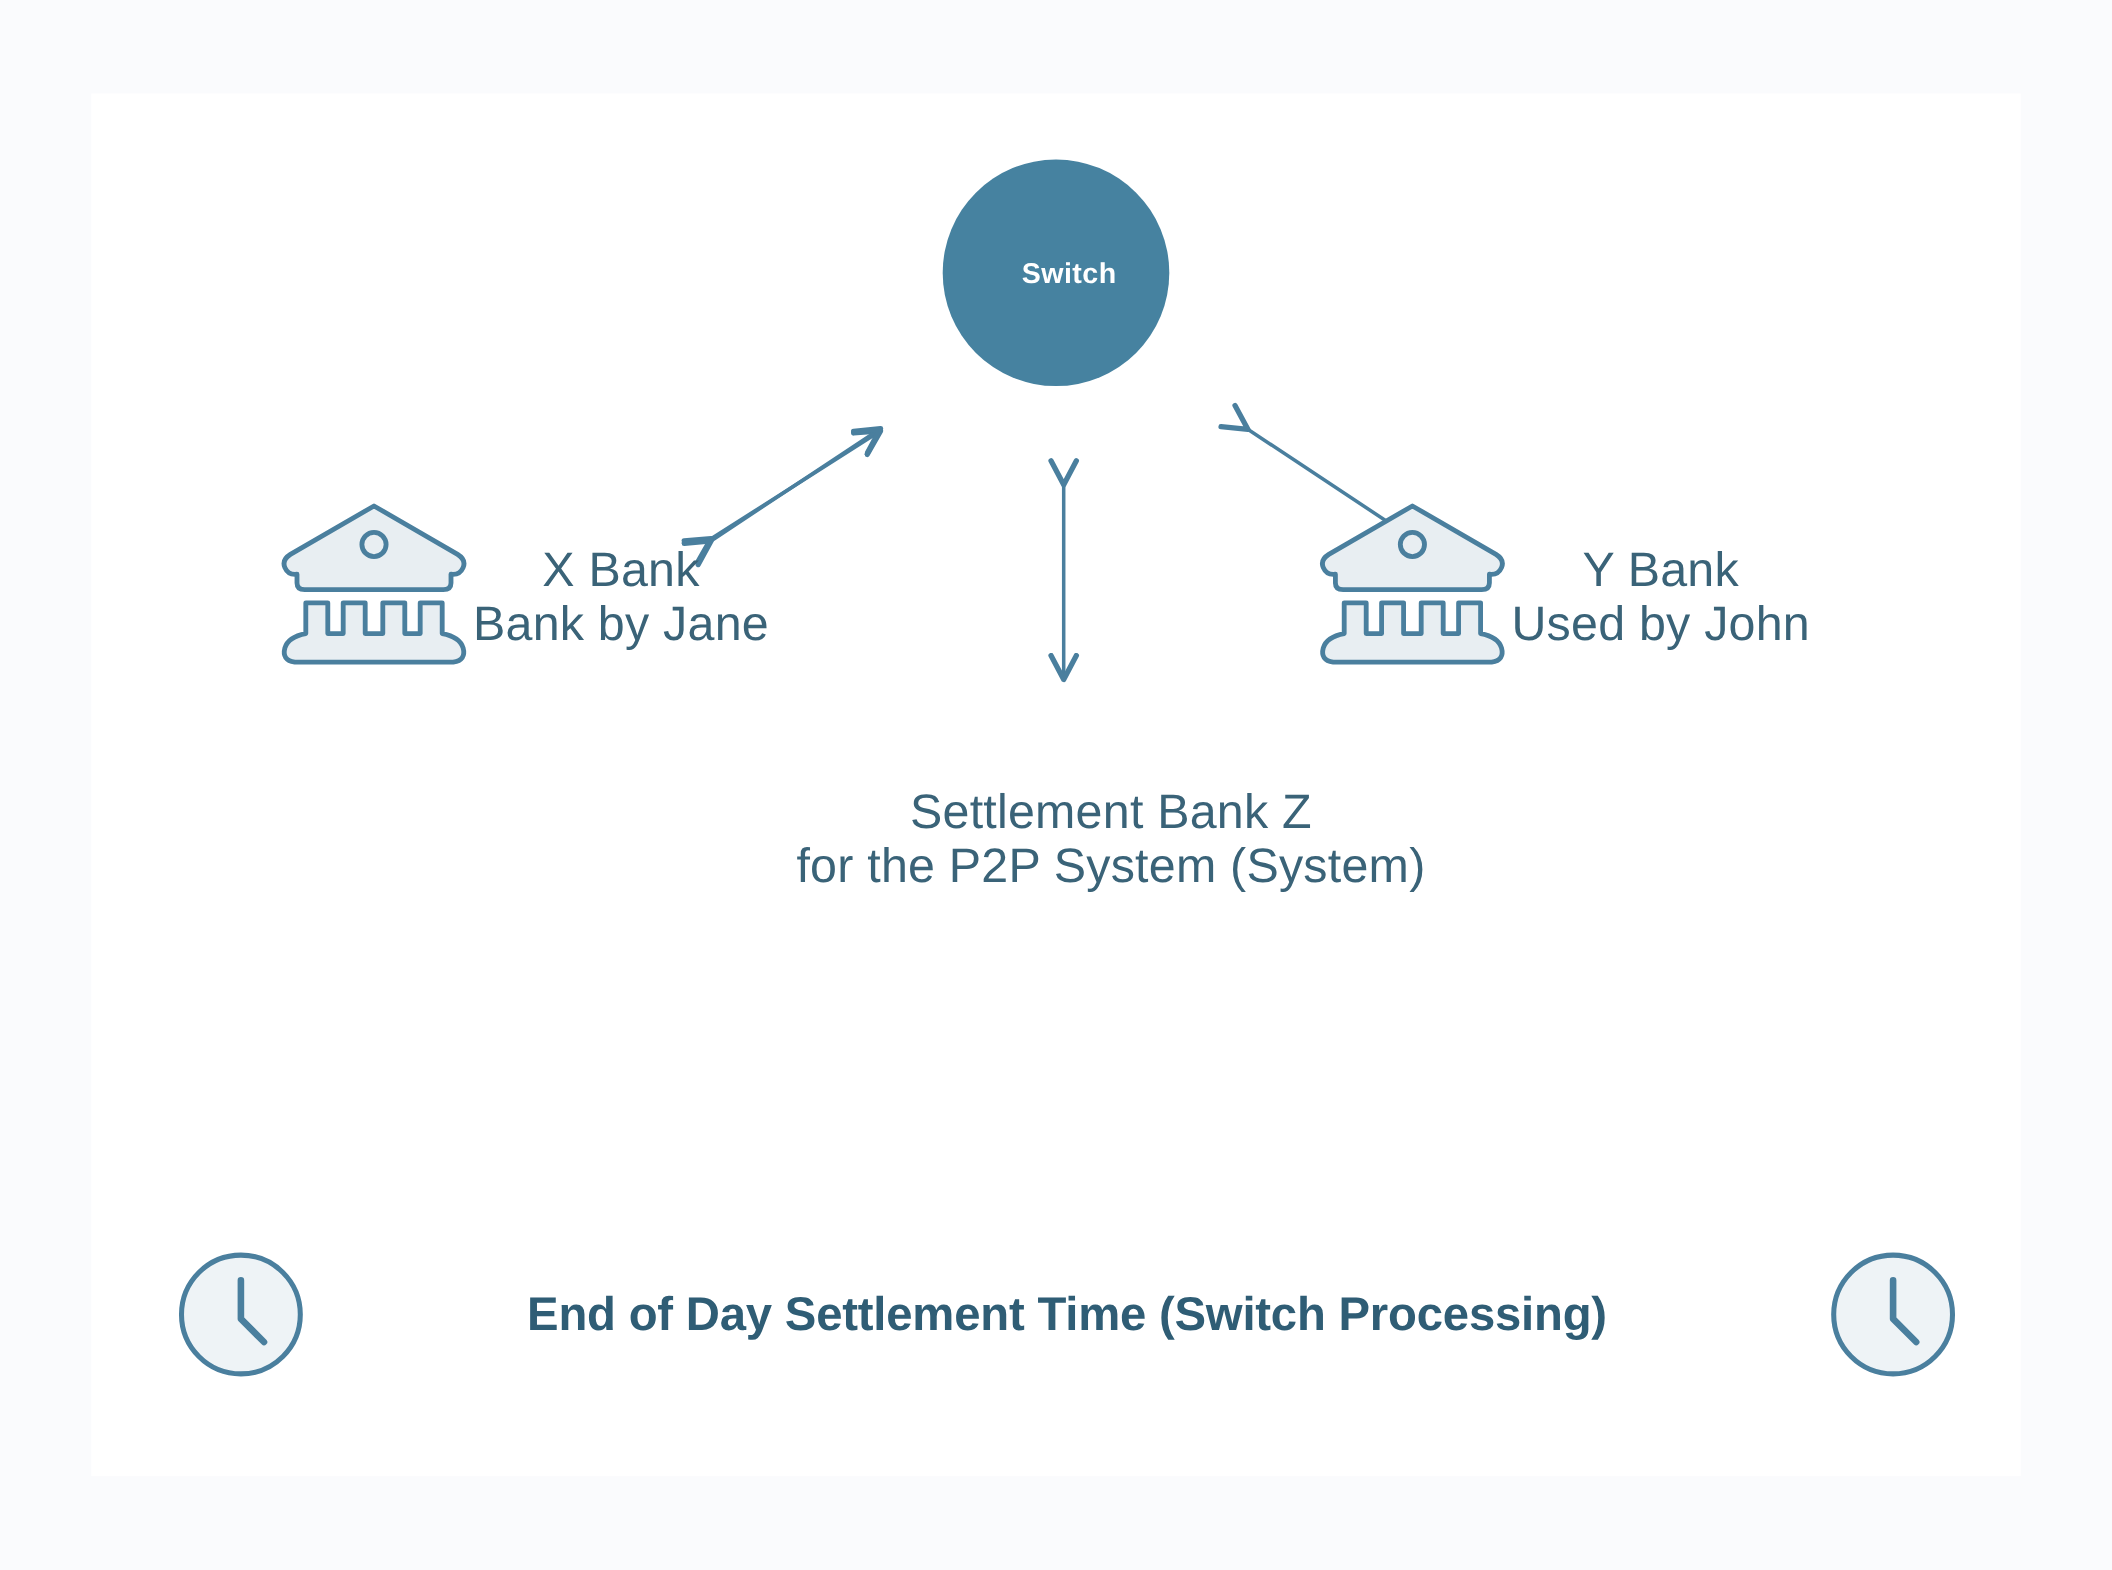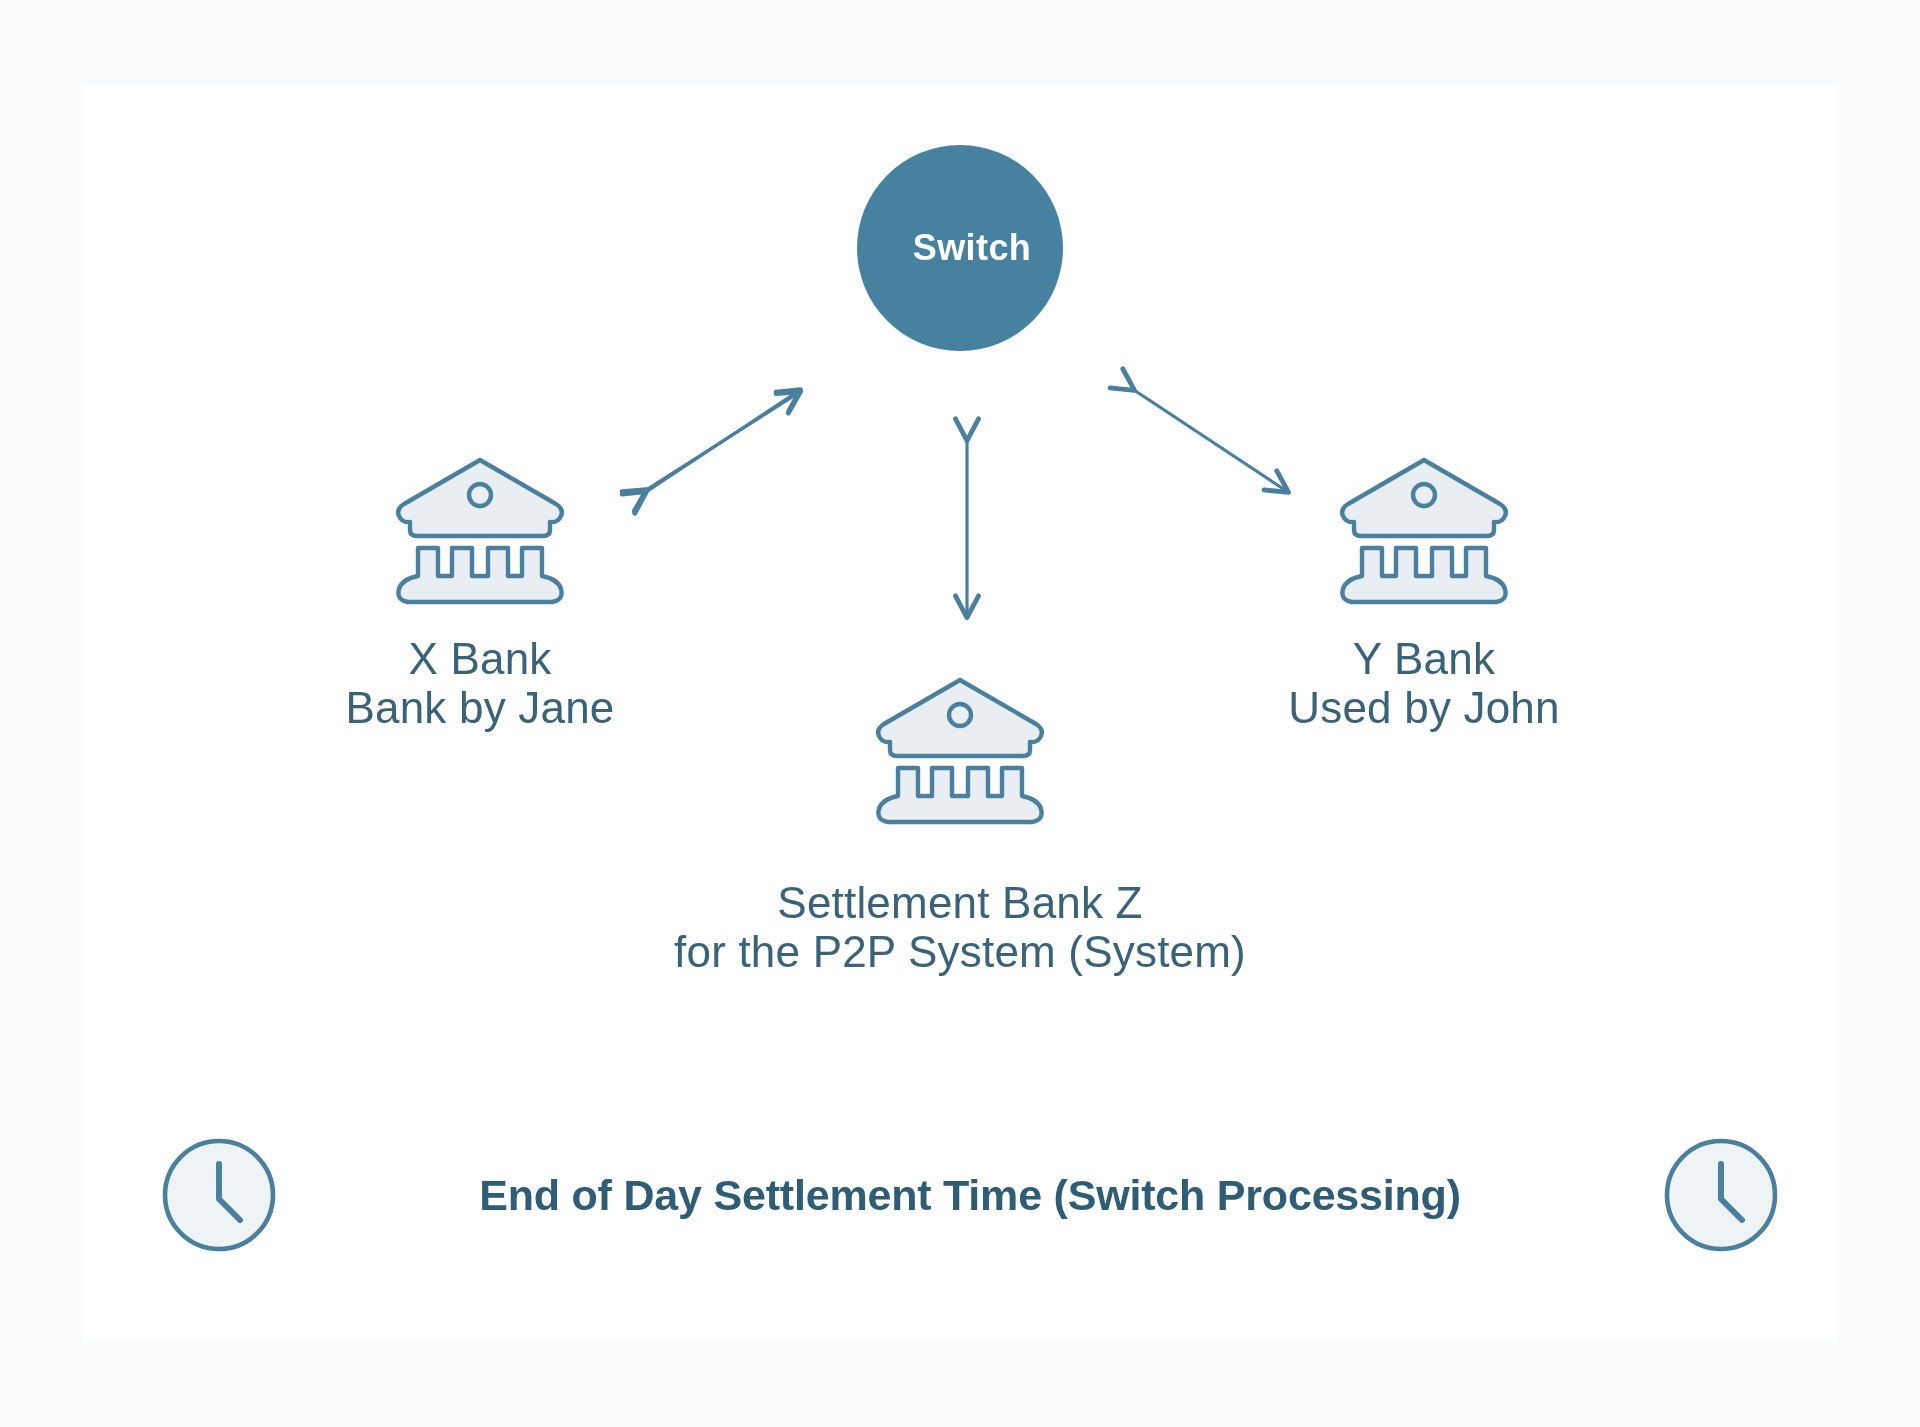--- a/index.html
+++ b/index.html
@@ -38,42 +38,42 @@
     width: 206px;
     height: 206px;
     border-radius: 50%;
     background: #4682a0;
     display: flex;
     align-items: center;
     justify-content: center;
   }
   #switch-label {
     color: #ffffff;
-    font-size: 36px;
+    font-size: 26px;
     font-weight: 600;
     letter-spacing: 0.4px;
     font-family: "Liberation Sans", sans-serif;
     margin-left: 24px;
   }
 
   
   #arrows {
     position: absolute;
     left: 0;
     top: 0;
     width: 1920px;
     height: 1427px;
     pointer-events: none;
   }
 
   
   .bank-node {
     position: absolute;
     display: flex;
-    flex-direction: column;
+    flex-direction: row;
     align-items: center;
   }
   .bank-icon {
     display: block;
   }
   .bank-caption {
     margin-top: 22px;
     text-align: center;
     color: #3a6378;
     font-size: 44px;

